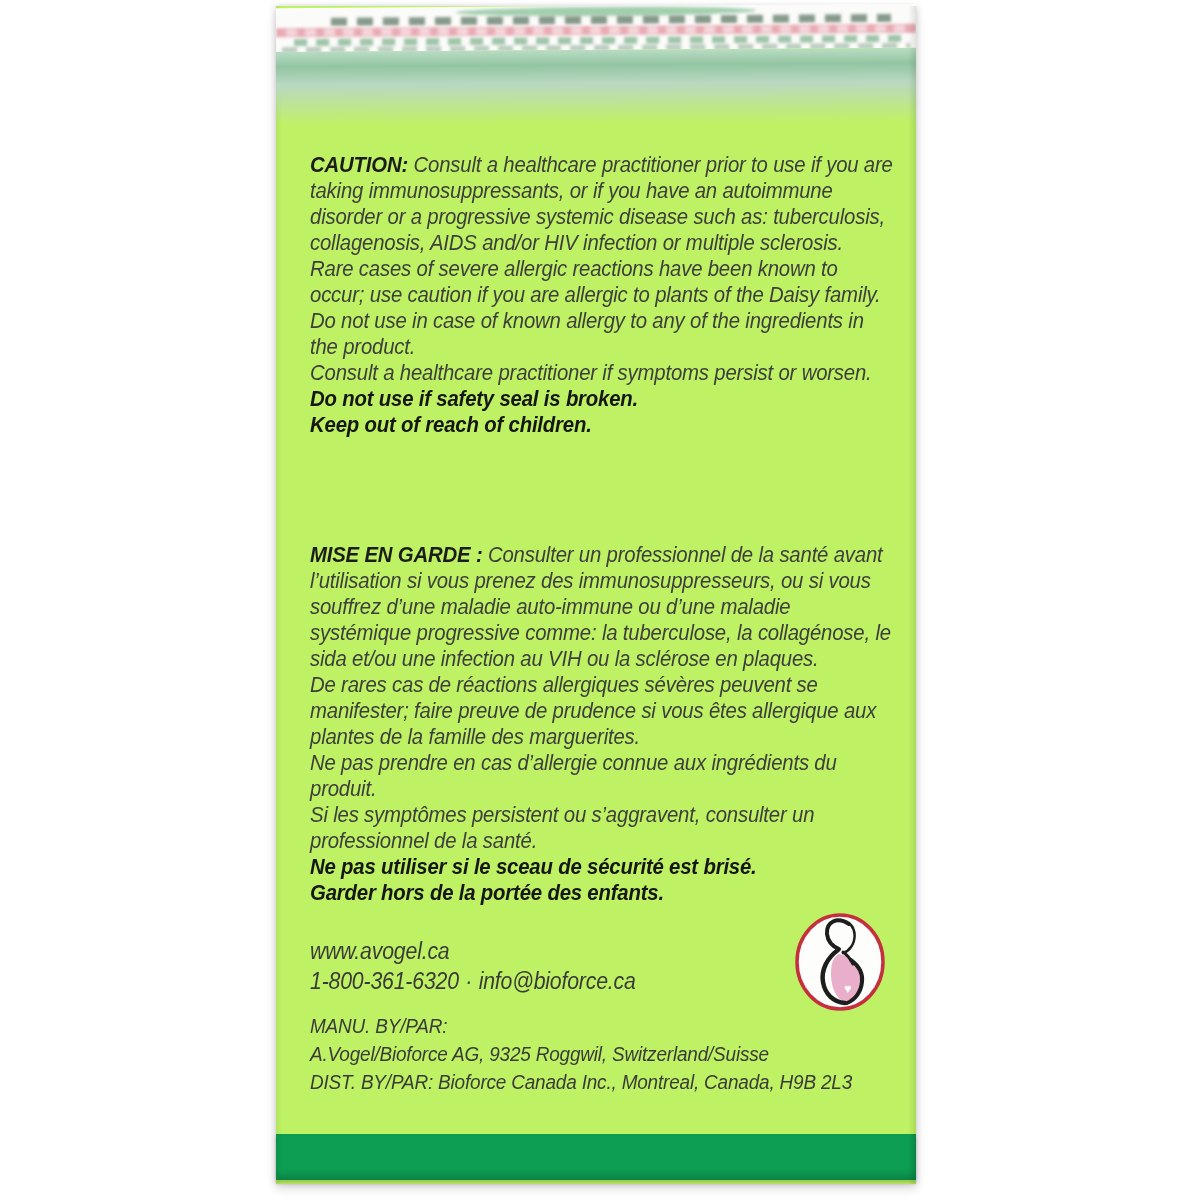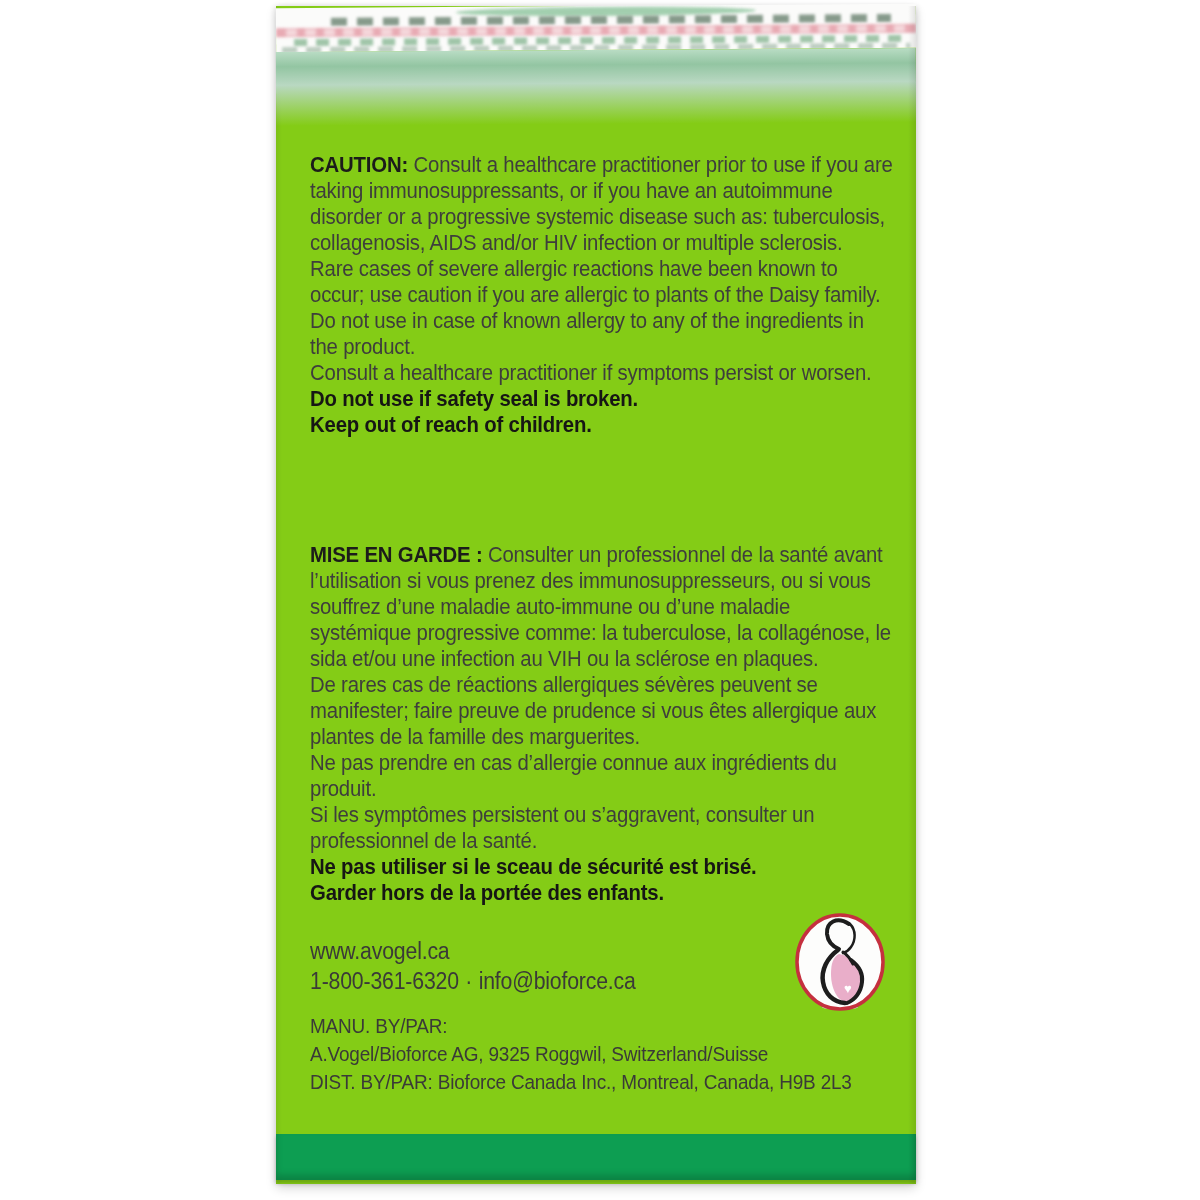--- a/index.html
+++ b/index.html
@@ -7,22 +7,23 @@
     width:1200px;height:1200px;
     background:#ffffff;
     font-family:"Liberation Sans", sans-serif;
     position:relative;
     overflow:hidden;
   }
   .box{
     position:absolute;
     left:276px;top:6px;
     width:640px;height:1178px;
-    background:#84cc16;
+    background:#bef264;
     box-shadow:0 4px 10px rgba(0,0,0,0.16), 2px 0 5px rgba(0,0,0,0.07), -2px 0 5px rgba(0,0,0,0.07);
+    font-style:italic;
   }
   .box::after{
     content:"";position:absolute;top:0;right:0;bottom:0;width:8px;
     background:linear-gradient(90deg, rgba(0,0,0,0) 0%, rgba(0,0,0,0.10) 100%);
     pointer-events:none;
   }
   .box::before{
     content:"";position:absolute;top:0;left:0;bottom:0;width:6px;
     background:linear-gradient(270deg, rgba(0,0,0,0) 0%, rgba(0,0,0,0.06) 100%);
     pointer-events:none;

